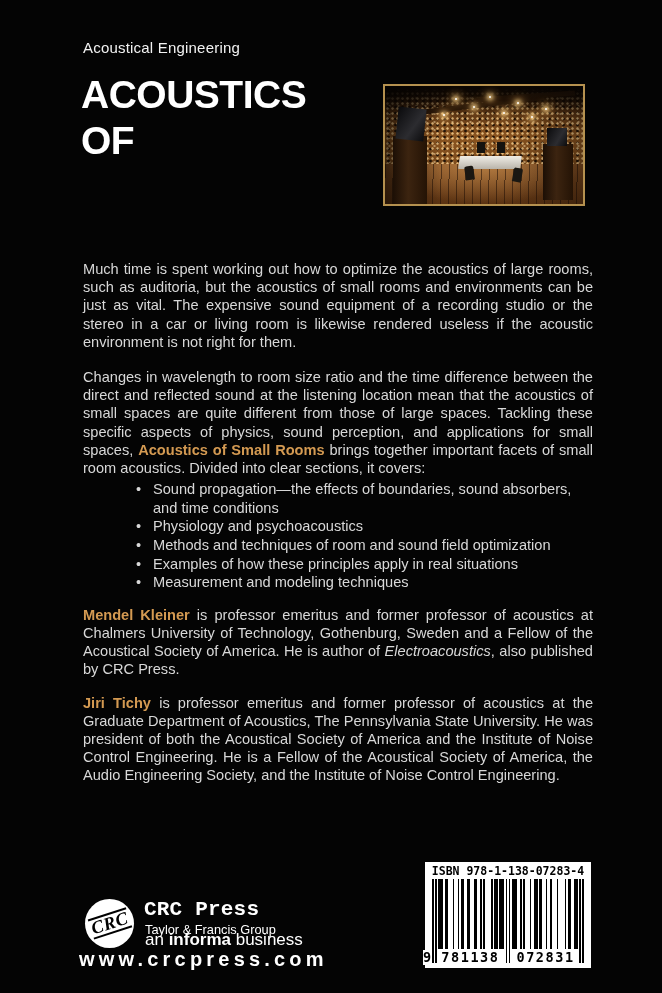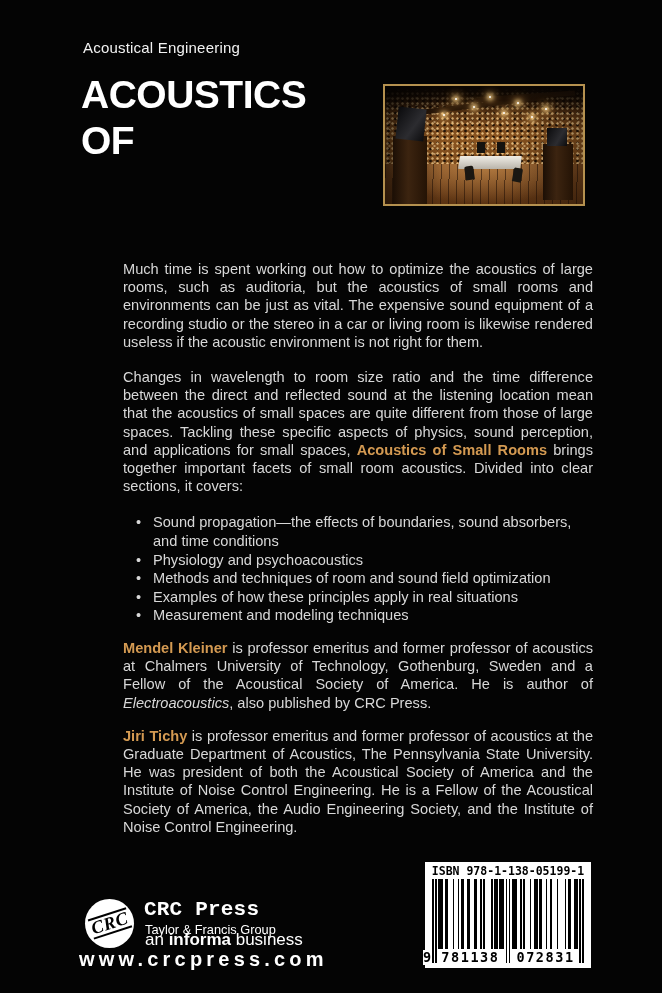--- a/index.html
+++ b/index.html
@@ -65,24 +65,24 @@
   .ph-mon.m1 { left:92px; top:56px; }
   .ph-mon.m2 { left:112px; top:56px; }
   .ph-chair { position:absolute; width:9px; height:14px; background:#1a1712; border-radius:2px 2px 0 0; }
   .ph-chair.c1 { left:80px; top:80px; transform:rotate(-8deg); }
   .ph-chair.c2 { left:128px; top:82px; transform:rotate(10deg); }
   
   .copy {
     position:absolute; left:83px; top:260px; width:510px;
     font-size:14.6px; line-height:18.2px; color:#d8d8d8;
   }
-  .copy p { text-align:justify;margin-left:40px; }
+  .copy p { text-align:justify; }
   .copy p + p { margin-top:17px; }
   .accent { font-weight:bold; }
-  .bullets { list-style:none; margin-top:18px; }
+  .bullets { list-style:none; margin-top:3px; }
   .bullets li {
     padding-left:70px; position:relative; line-height:18.6px; text-align:left;
   }
   .bullets li::before {
     content:"\2022"; position:absolute; left:53px; top:0; color:#d8d8d8;
   }
   .bio { margin-top:14px; text-align:justify; }
   .bio .name { font-weight:bold; }
   .bio .ital { font-style:italic; }
   .credit { margin-top:45px; font-size:11.7px; line-height:14.4px; color:#eaeaea; text-align:left; }
@@ -173,21 +173,21 @@
 
   <div class="logo-circle">
     <span class="crc">CRC</span>
   </div>
   <div class="pub-name">CRC Press</div>
   <div class="pub-group">Taylor &amp; Francis Group</div>
   <div class="pub-biz"><span>an </span><b>informa</b><span> business</span></div>
   <div class="pub-web">www.crcpress.com</div>
 
   <div class="barcode">
-    <div class="bc-isbn">ISBN 978-1-138-05199-1</div>
+    <div class="bc-isbn">ISBN 978-1-138-07283-4</div>
     <div class="bc-bars" id="bars">
       <div class="bc-digits bc-d-first">9</div>
       <div class="bc-digits bc-d-g1">781138</div>
       <div class="bc-digits bc-d-g2">072831</div>
     <div class="bar" style="left: 0px; height: 84px;"></div>
         <div class="bar" style="left: 3.2px; height: 84px;"></div>
         <div class="bar" style="left: 6.4px; height: 70px;"></div>
         <div class="bar" style="left: 8px; height: 70px;"></div>
         <div class="bar" style="left: 9.6px; height: 70px;"></div>
         <div class="bar" style="left: 12.8px; height: 70px;"></div>

